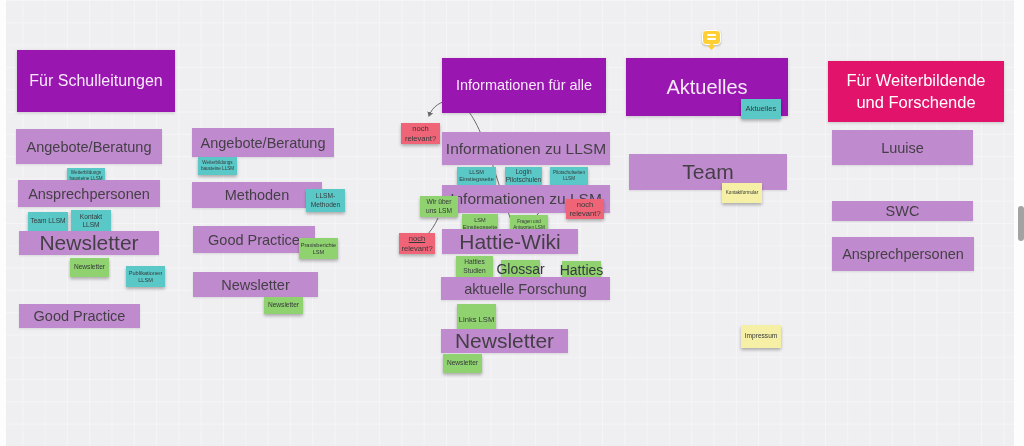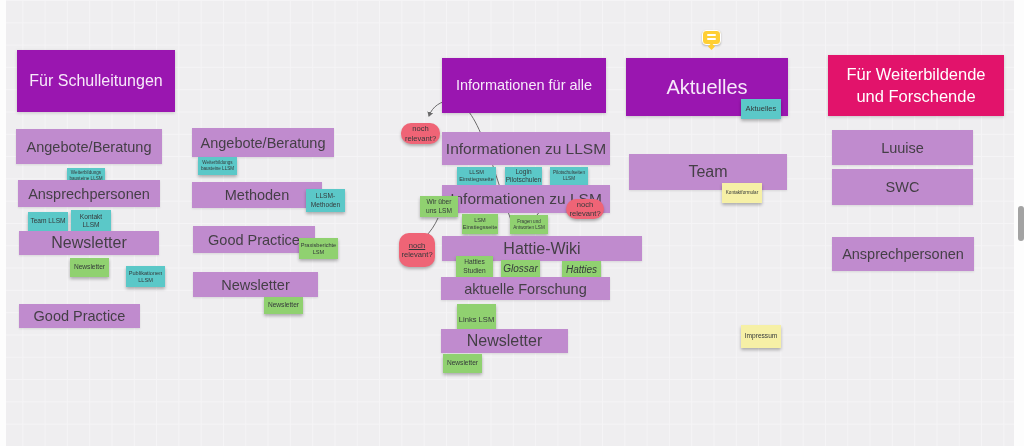--- a/index.html
+++ b/index.html
@@ -11,42 +11,42 @@
       linear-gradient(#f5f4f6 1px, transparent 1px),
       linear-gradient(90deg, #f5f4f6 1px, transparent 1px);
     background-size:22.3px 22.3px;
   }
   .edge { position:absolute; top:0; height:446px; background:#fdfdfd; }
   .hdr {
     position:absolute; display:flex; align-items:center; justify-content:center;
     background:#9a16b0; color:#f7e9fa; text-align:center;
     font-size:16px; line-height:1.3; box-shadow:0 1px 3px rgba(0,0,0,.18);
   }
-  .hdr.pink { background:#e2136b; color:#fff; font-size:16.5px; padding:0 8px; }
+  .hdr.pink { background:#e2136b; color:#fff; font-size:16.5px; padding:0 8px;margin-top:6px; }
   .hdr.big { font-size:20px; }
   .box {
     position:absolute; display:flex; align-items:center; justify-content:center;
     background:#c08bce; color:#443f46; text-align:center;
     font-size:14.5px; box-shadow:0 1px 2px rgba(0,0,0,.10);
   }
-  .box.fs16 { font-size:16px; }
+  .box.fs16 { font-size:21px; }
   .sticky {
     position:absolute; display:flex; flex-direction:column; align-items:center; justify-content:center;
     color:#35393b; text-align:center; line-height:1.25;
     box-shadow:0 2px 3px rgba(0,0,0,.28); padding:1px;
   }
   .teal   { background:#5bc8c8; }
   .green  { background:#90d170; }
-  .red    { background:#ef6476;border-radius:10px; }
+  .red    { background:#ef6476; }
   .yellow { background:#f6f0a6; }
   .fs4 { font-size:4.6px; }
   .fs5 { font-size:5.6px; }
   .fs6 { font-size:6.6px; }
   .fs7 { font-size:7.6px; }
-  .fs8 { font-size:10px;font-style:italic; }
+  .fs8 { font-size:14px; }
   .ul { text-decoration:underline; display:block; }
   .w  { display:block; }
   #connectors { position:absolute; left:0; top:0; pointer-events:none; }
   #comment-pin {
     position:absolute; left:702px; top:30px; width:19px; height:15px;
     background:#ffcf33; border:1.5px solid #fff; border-radius:4px;
     box-shadow:0 1px 2px rgba(0,0,0,.25);
   }
   #comment-pin::before, #comment-pin::after {
     content:""; position:absolute; left:3.5px; width:9px; height:1.8px; background:#fff; border-radius:1px;
@@ -109,41 +109,41 @@
   <div class="sticky red fs7" style="left:401px;top:123px;width:39px;height:21px">noch relevant?</div>
   <div class="box" style="left:442px;top:132px;width:168px;height:33px;font-size:15.5px">Informationen zu LLSM</div>
   <div class="sticky teal fs5" style="left:457px;top:167px;width:39px;height:18px">LLSM Einstiegsseite</div>
   <div class="sticky teal fs6" style="left:505px;top:167px;width:37px;height:18px">Login Pilotschulen</div>
   <div class="sticky teal fs4" style="left:550px;top:167px;width:38px;height:18px">Pilotschulseiten LLSM</div>
   <div class="box" style="left:442px;top:185px;width:168px;height:28px;font-size:15.5px">Informationen zu LSM</div>
   <div class="sticky green fs6" style="left:420px;top:196px;width:38px;height:21px">Wir über uns LSM</div>
   <div class="sticky red fs7" style="left:566px;top:199px;width:38px;height:20px">noch relevant?</div>
   <div class="sticky green fs5" style="left:462px;top:214px;width:36px;height:20px">LSM Einstiegsseite</div>
   <div class="sticky green fs4" style="left:510px;top:215px;width:38px;height:19px">Fragen und Antworten LSM</div>
-  <div class="sticky red fs7" style="left:399px;top:233px;width:36px;height:34px">
+  <div class="sticky red fs7" style="left:399px;top:233px;width:36px;height:21px">
     <span class="ul">noch</span>
     <span class="w">relevant?</span>
   </div>
-  <div class="box fs16" style="left:442px;top:236px;width:200px;height:25px">Hattie-Wiki</div>
+  <div class="box fs16" style="left:442px;top:229px;width:136px;height:25px">Hattie-Wiki</div>
   <div class="sticky green fs6" style="left:456px;top:256px;width:37px;height:21px">Hatties Studien</div>
   <div class="sticky green fs8" style="left:501px;top:260px;width:39px;height:19px">Glossar</div>
   <div class="sticky green fs8" style="left:562px;top:261px;width:39px;height:19px">Hatties</div>
   <div class="box" style="left:441px;top:277px;width:169px;height:23px">aktuelle Forschung</div>
   <div class="sticky green fs7" style="left:457px;top:304px;width:39px;height:32px">Links LSM</div>
   <div class="box fs16" style="left:441px;top:329px;width:127px;height:24px">Newsletter</div>
   <div class="sticky green fs6" style="left:443px;top:354px;width:39px;height:19px">Newsletter</div>
 
   <div class="hdr big" style="left:626px;top:58px;width:162px;height:58px">Aktuelles</div>
   <div class="sticky teal fs7" style="left:741px;top:99px;width:40px;height:20px">Aktuelles</div>
   <div class="box fs16" style="left:629px;top:154px;width:158px;height:36px">Team</div>
   <div class="sticky yellow fs4" style="left:722px;top:183px;width:40px;height:20px">Kontaktformular</div>
   <div class="sticky yellow fs6" style="left:741px;top:325px;width:40px;height:23px">Impressum</div>
 
   <div class="hdr pink" style="left:828px;top:55px;width:176px;height:61px">Für Weiterbildende und Forschende</div>
   <div class="box" style="left:832px;top:130px;width:141px;height:35px">Luuise</div>
-  <div class="box" style="left:832px;top:169px;width:141px;height:36px">SWC</div>
+  <div class="box" style="left:832px;top:201px;width:141px;height:20px">SWC</div>
   <div class="box" style="left:832px;top:237px;width:142px;height:34px">Ansprechpersonen</div>
 
   <div class="edge" style="left:0;width:6px"></div>
   <div class="edge" style="left:1014px;width:10px"></div>
   <div id="scroll-thumb"></div>
 
 </div>
 
 </body></html>

